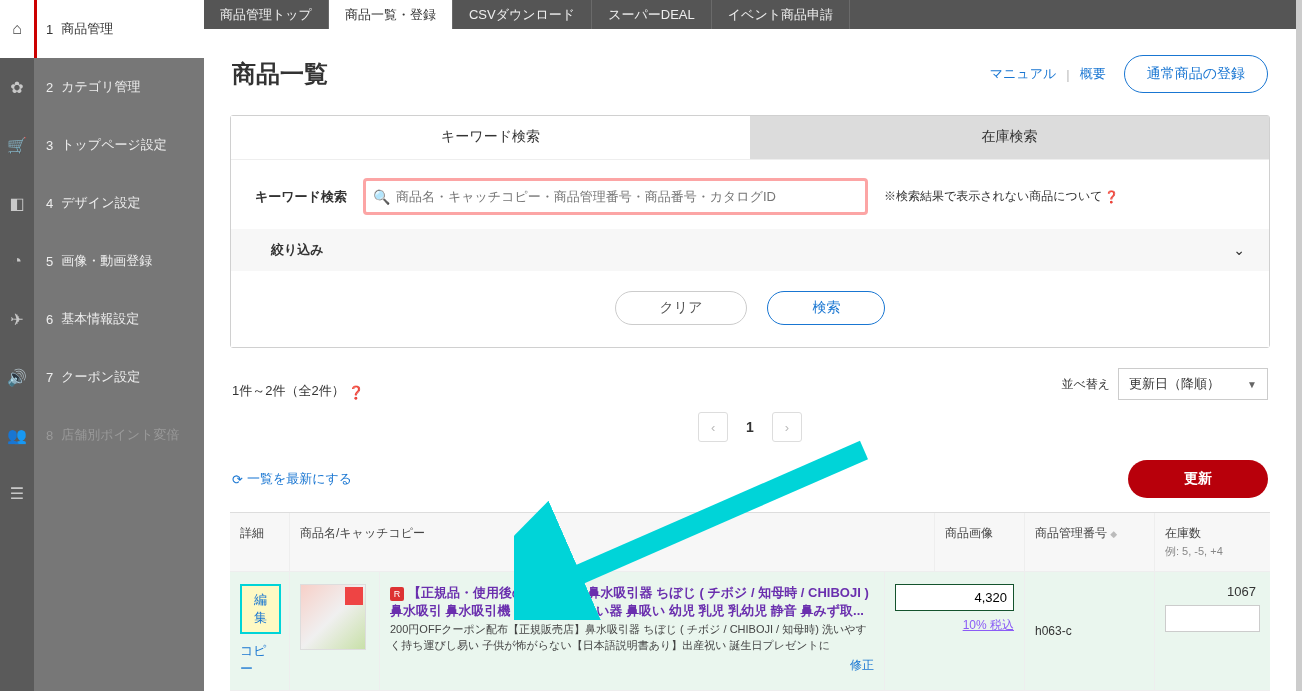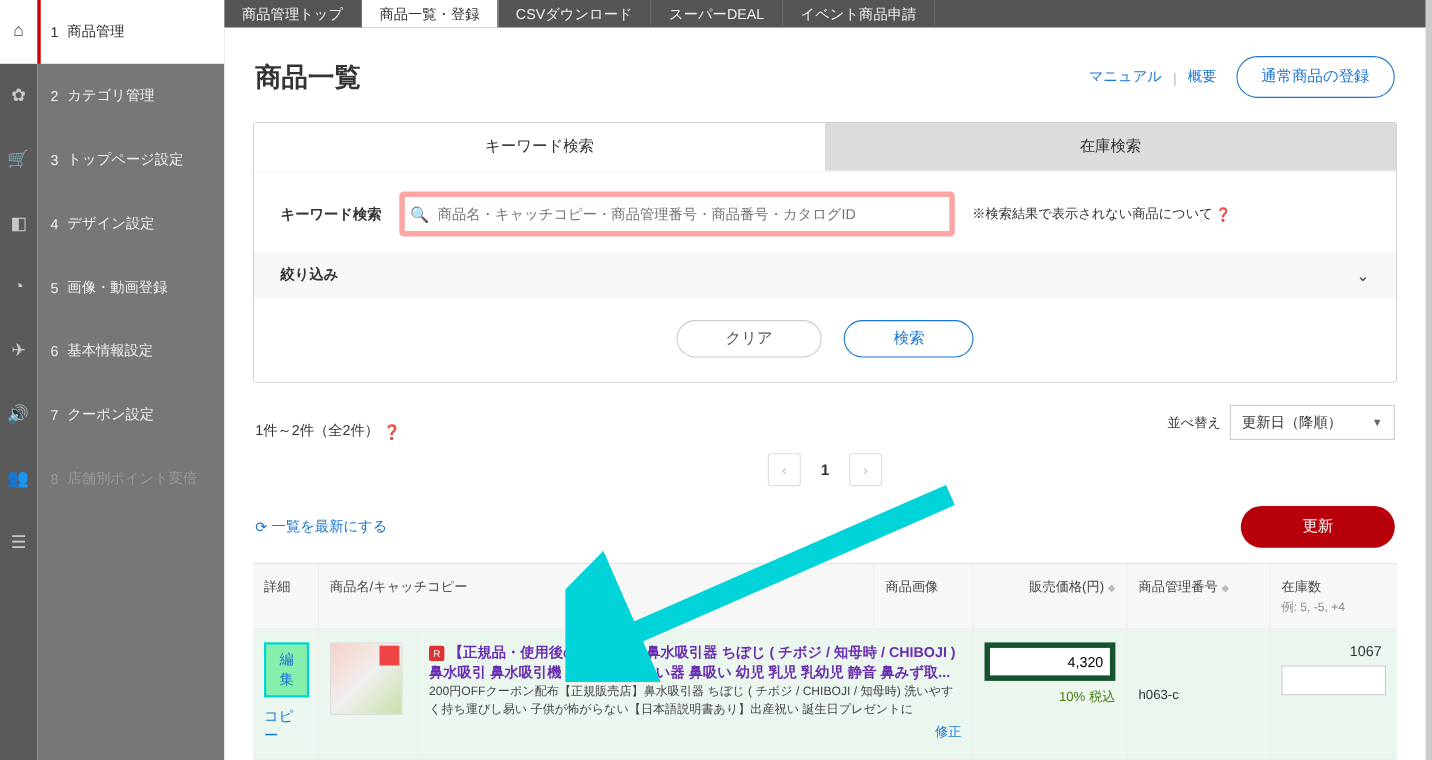--- a/index.html
+++ b/index.html
@@ -27,67 +27,67 @@
 .search-tabs { display: flex; }
 .search-tabs .stab { flex: 1; text-align: center; padding: 12px 0; font-size: 14px; cursor: pointer; }
 .search-tabs .stab.active { background: #fff; border-bottom: 1px solid #fff; }
 .search-tabs .stab.inactive { background: #dcdcdc; }
 .search-body { padding: 18px 24px 22px 24px; background: #fff; border-top: 1px solid #eee; }
 .row { display: flex; align-items: center; }
 .row.keyword { gap: 16px; margin-bottom: 14px; }
 .row.keyword .lbl { font-size: 13px; font-weight: bold; white-space: nowrap; }
 .search-input-wrap { flex: 1; position: relative; max-width: 505px; }
 .search-input-wrap .sicon { position: absolute; left: 10px; top: 50%; transform: translateY(-50%); color: #999; font-size: 14px; }
-.search-input { width: 100%; padding: 8px 10px 8px 30px; border: 5px solid #fca5a5; border-radius: 4px; font-size: 13px; }
+.search-input { width: 100%; padding: 8px 10px 8px 30px; border: 3px solid #fca5a5; border-radius: 4px; font-size: 13px; }
 .notice { font-size: 12px; color: #333; display: flex; align-items: center; gap: 2px; }
 .notice .qicon { color: #888; }
 .filter-row { display: flex; justify-content: space-between; align-items: center; background: #f7f7f7; margin: 0 -24px; padding: 12px 24px; }
-.filter-row .flbl { font-weight: bold; }
+.filter-row .flbl { font-weight: bold; margin-left: 16px; }
 .filter-row .chev { font-size: 14px; cursor: pointer; }
 .btn-row { display: flex; justify-content: center; gap: 20px; padding-top: 20px; }
 .btn-row button { padding: 7px 44px; border-radius: 18px; font-size: 14px; cursor: pointer; }
 .btn-clear { background: #fff; border: 1px solid #ccc; color: #555; }
 .btn-search { background: #fff; border: 1px solid #1976d2; color: #1976d2; }
 .list-head { display: flex; align-items: flex-end; padding: 20px 28px 6px 28px; }
 .count-text { font-size: 13px; color: #333; }
 .qicon2 { color: #888; margin-left: 4px; }
 .sort-wrap { margin-left: auto; display: flex; align-items: center; gap: 8px; }
 .sort-wrap .slbl { font-size: 12px; }
 .sort-select { display: flex; align-items: center; justify-content: space-between; border: 1px solid #ccc; padding: 6px 10px; width: 150px; font-size: 13px; cursor: pointer; background: #fff; }
 .sort-select .caret { font-size: 10px; color: #666; }
 .pager { display: flex; justify-content: center; align-items: center; gap: 18px; padding: 6px 0 18px 0; }
 .pager .pbtn { width: 30px; height: 30px; border: 1px solid #ddd; border-radius: 3px; display: flex; align-items: center; justify-content: center; color: #bbb; cursor: pointer; background: #fff; }
 .pager .pnum { font-size: 14px; font-weight: bold; }
 .update-row { display: flex; align-items: center; padding: 0 28px 14px 28px; }
 .refresh-link { color: #1976d2; font-size: 13px; cursor: pointer; display: flex; align-items: center; gap: 4px; }
-.update-btn { margin-left: auto; background: #b8000b; color: #fff; border: none; padding: 10px 56px; border-radius: 20px; font-size: 14px; cursor: pointer; }
+.update-btn { margin-left: auto; background: #b8000b; color: #fff; border: none; padding: 10px 56px; border-radius: 20px; font-size: 14px; cursor: pointer; font-weight: bold; }
 .table { border-top: 1px solid #ddd; margin: 0 26px; }
 .thead, .trow { display: flex; }
 .thead { background: #f7f7f7; }
 .th, .td { padding: 12px 10px; border-right: 1px solid #eee; border-bottom: 1px solid #eee; font-size: 12px; }
 .th { color: #444; }
 .th-sub { color: #888; font-size: 11px; margin-top: 2px; }
 .col-detail { width: 60px; }
 .col-img { width: 90px; }
 .col-name { flex: 1; min-width: 0; }
 .col-price { width: 140px; text-align: right; }
 .col-mng { width: 130px; }
 .col-stock { width: 115px; border-right: none; }
 .trow { background: #eaf6ee; }
-.edit-btn { display: inline-block; border: 2px solid #00d4d8; padding: 5px 12px; color: #1976d2; font-size: 13px; cursor: pointer; margin-bottom: 8px; background: #86efac; }
+.edit-btn { display: inline-block; border: 2px solid #00d4d8; padding: 5px 12px; color: #1976d2; font-size: 13px; cursor: pointer; margin-bottom: 8px; background: #fef9c3; }
 .copy-link { color: #1976d2; font-size: 13px; cursor: pointer; }
 .thumb { width: 66px; height: 66px; background: linear-gradient(135deg,#f7d0c8 0%, #f0f0f0 50%, #c8e0a8 100%); border: 1px solid #ddd; position: relative; }
 .thumb .badge { position: absolute; top: 2px; right: 2px; width: 18px; height: 18px; background: #e44; }
 .pname-row1 { color: #6a2fae; font-weight: bold; font-size: 13px; line-height: 1.4; }
 .pname-row2 { color: #6a2fae; font-weight: bold; font-size: 13px; line-height: 1.4; white-space: nowrap; overflow: hidden; text-overflow: ellipsis; }
 .pdesc { color: #444; font-size: 11px; line-height: 1.4; margin-top: 2px; }
 .fix-link { color: #1976d2; font-size: 12px; cursor: pointer; float: right; margin-top: 4px; }
 .icon-small { display: inline-block; width: 14px; height: 14px; background: #d33; color: #fff; font-size: 9px; line-height: 14px; text-align: center; margin-right: 4px; border-radius: 2px; vertical-align: middle; }
-.price-input { width: 100%; border: 5px solid #14532d; padding: 5px 6px; text-align: right; font-size: 13px; margin-bottom: 6px; }
-.tax { font-size: 12px; color: #4d7c0f; }
+.price-input { width: 100%; border: 1px solid #14532d; padding: 5px 6px; text-align: right; font-size: 13px; margin-bottom: 6px; }
+.tax { font-size: 12px; color: #8b5cf6; text-decoration: underline; }
 .stock-val { text-align: right; font-size: 13px; margin-bottom: 6px; padding-right: 4px; }
 .stock-input { width: 100%; border: 1px solid #ccc; padding: 5px 6px; font-size: 13px; }
 .arrow { position: absolute; top: 390px; left: 310px; pointer-events: none; }
 .arrow svg { display: block; }
 .sort-icon { color: #bbb; font-size: 9px; }
 </style>
 </head>
 <body>
 
 <div class="app">
@@ -209,21 +209,20 @@
         <span>一覧を最新にする</span>
       </div>
       <button class="update-btn">更新</button>
     </div>
 
     <div class="table">
       <div class="thead">
         <div class="th col-detail">詳細</div>
         <div class="th col-name">商品名/キャッチコピー</div>
         <div class="th col-img">商品画像</div>
-        <div class="th col-price"><span>販売価格(円)</span> <span class="sort-icon">◆</span></div>
         <div class="th col-mng"><span>商品管理番号</span> <span class="sort-icon">◆</span></div>
         <div class="th col-stock">
           <div>在庫数</div>
           <div class="th-sub">例: 5, -5, +4</div>
         </div>
       </div>
       <div class="trow">
         <div class="td col-detail">
           <span class="edit-btn">編集</span><br>
           <span class="copy-link">コピー</span>

